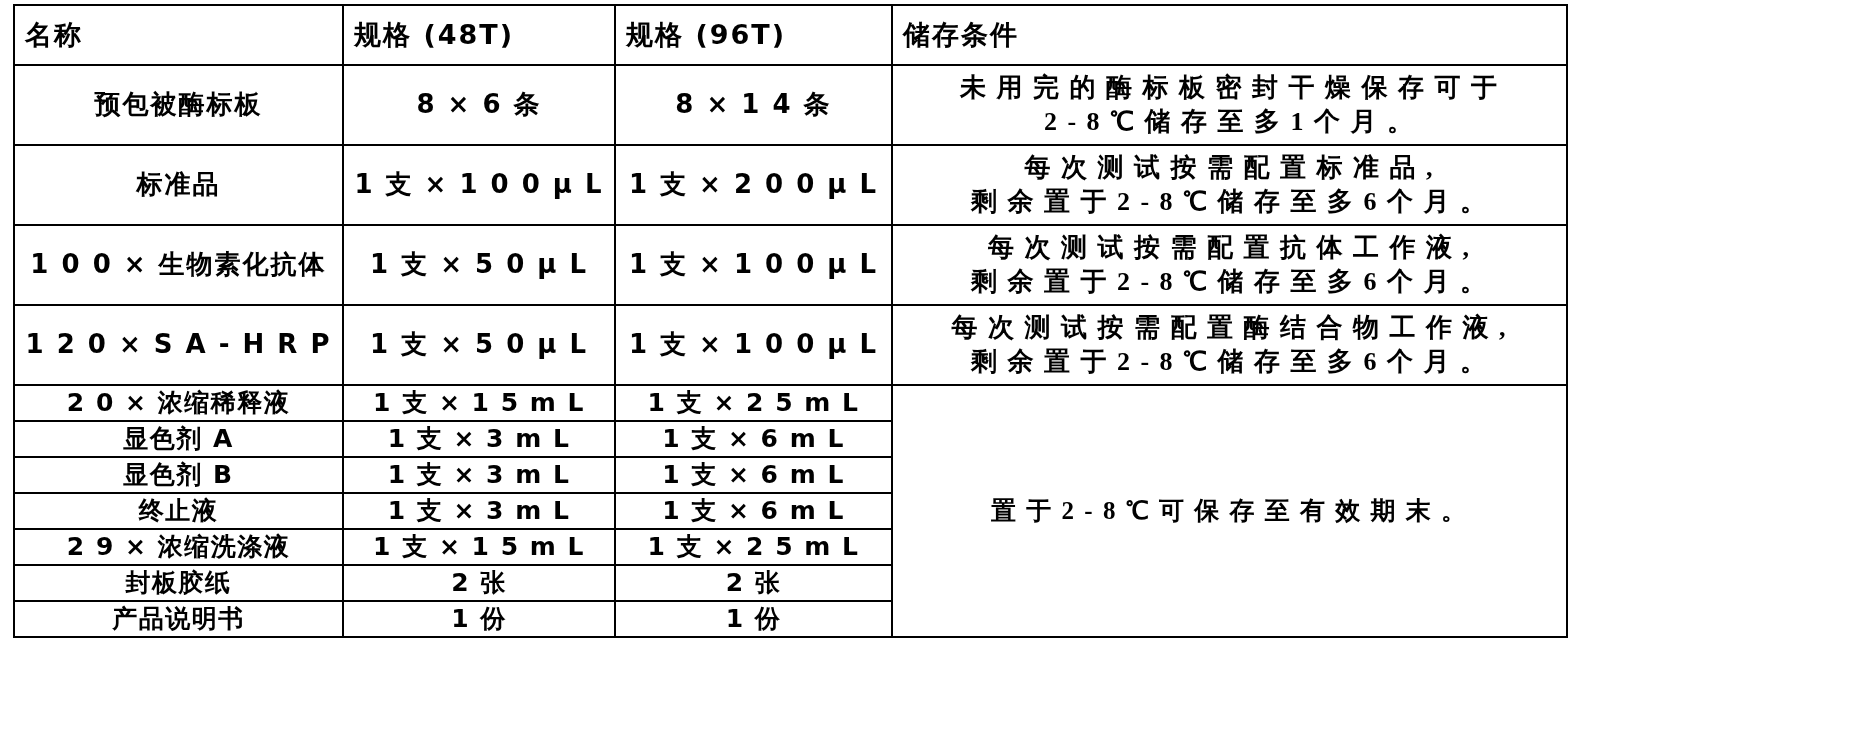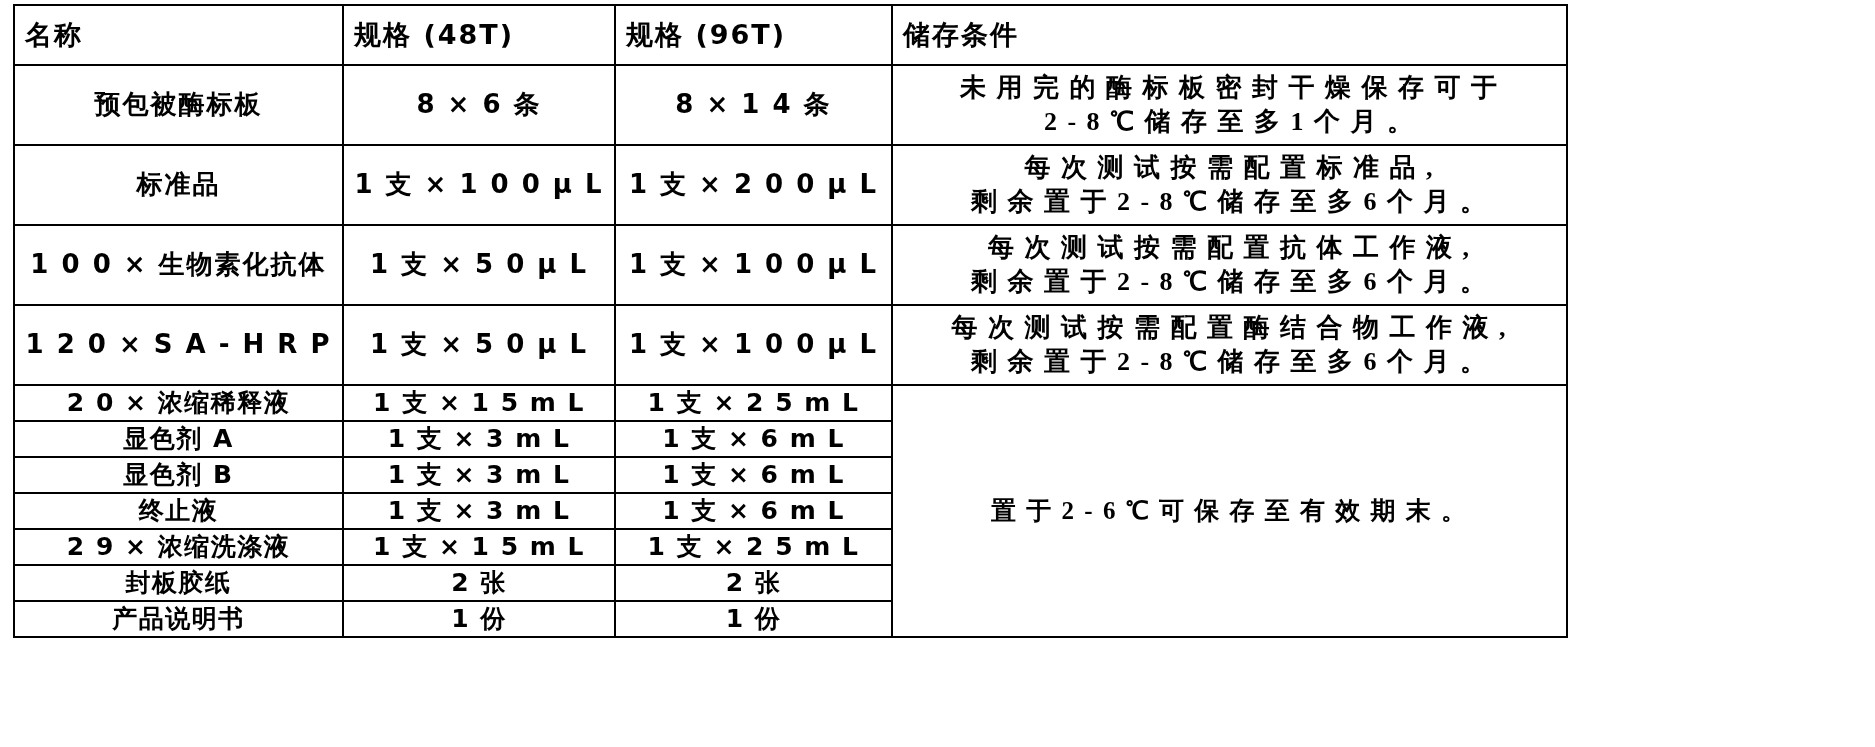--- a/index.html
+++ b/index.html
@@ -121,21 +121,21 @@
         <td class="spec-cell">1 支 × 1 0 0 μ L</td>
         <td class="store-cell">
           <span class="two-line">每 次 测 试 按 需 配 置 酶 结 合 物 工 作 液 ,</span>
           <span class="two-line">剩 余 置 于 2 - 8 ℃ 储 存 至 多 6 个 月 。</span>
         </td>
       </tr>
       <tr class="r-small">
         <td class="name-cell">2 0 × 浓缩稀释液</td>
         <td class="spec-cell">1 支 × 1 5 m L</td>
         <td class="spec-cell">1 支 × 2 5 m L</td>
-        <td class="store-cell" rowspan="7">置 于 2 - 6 ℃ 可 保 存 至 有 效 期 末 。</td>
+        <td class="store-cell" rowspan="7">置 于 2 - 8 ℃ 可 保 存 至 有 效 期 末 。</td>
       </tr>
       <tr class="r-small">
         <td class="name-cell">显色剂 A</td>
         <td class="spec-cell">1 支 × 3 m L</td>
         <td class="spec-cell">1 支 × 6 m L</td>
       </tr>
       <tr class="r-small">
         <td class="name-cell">显色剂 B</td>
         <td class="spec-cell">1 支 × 3 m L</td>
         <td class="spec-cell">1 支 × 6 m L</td>

